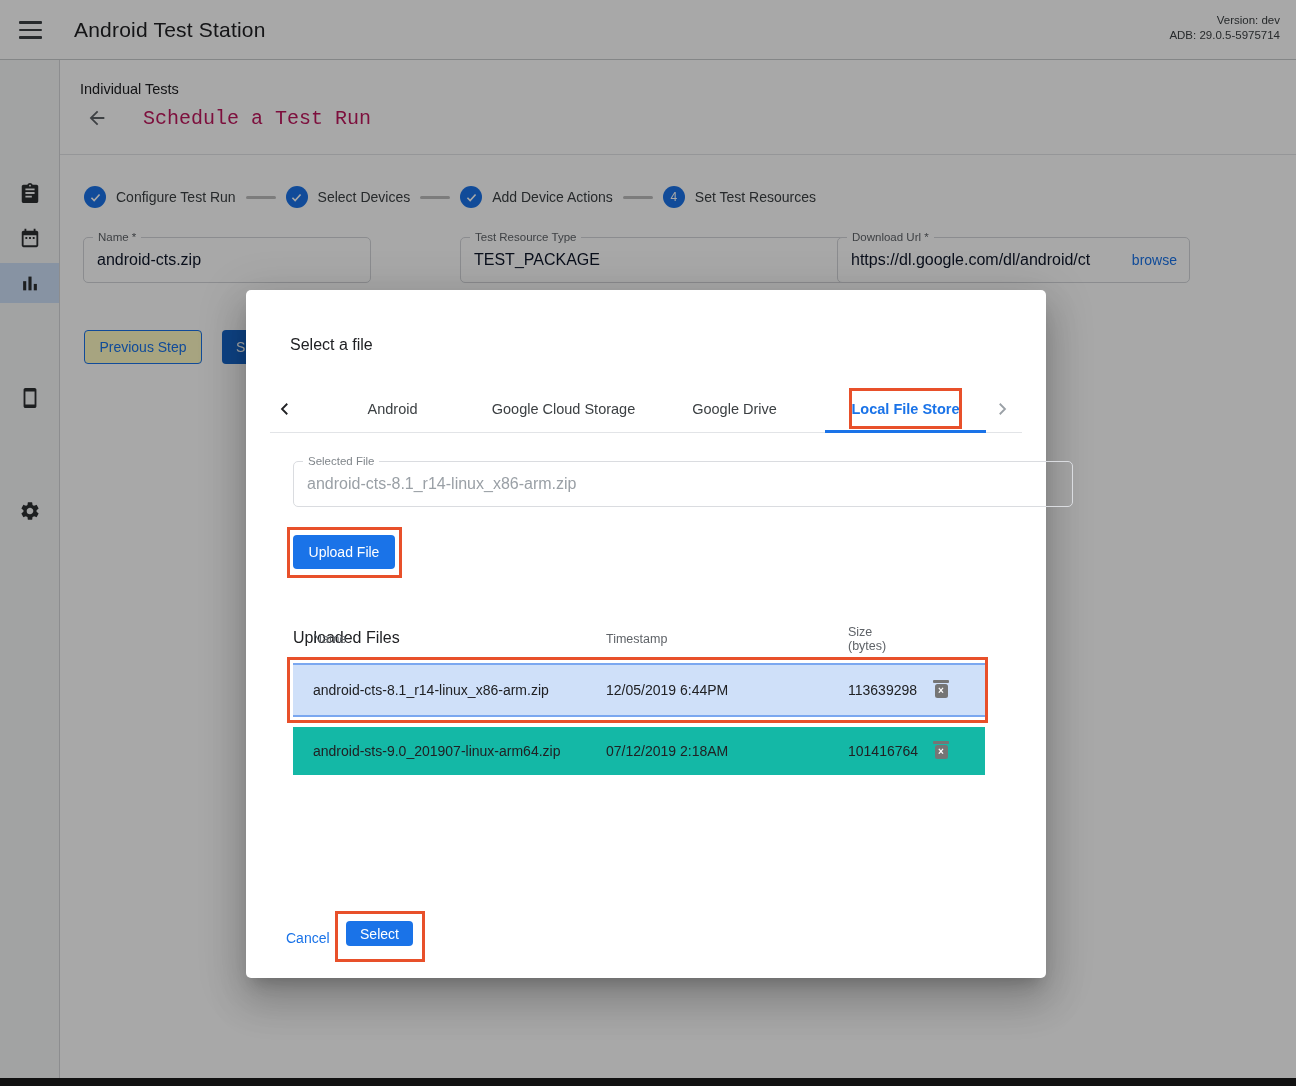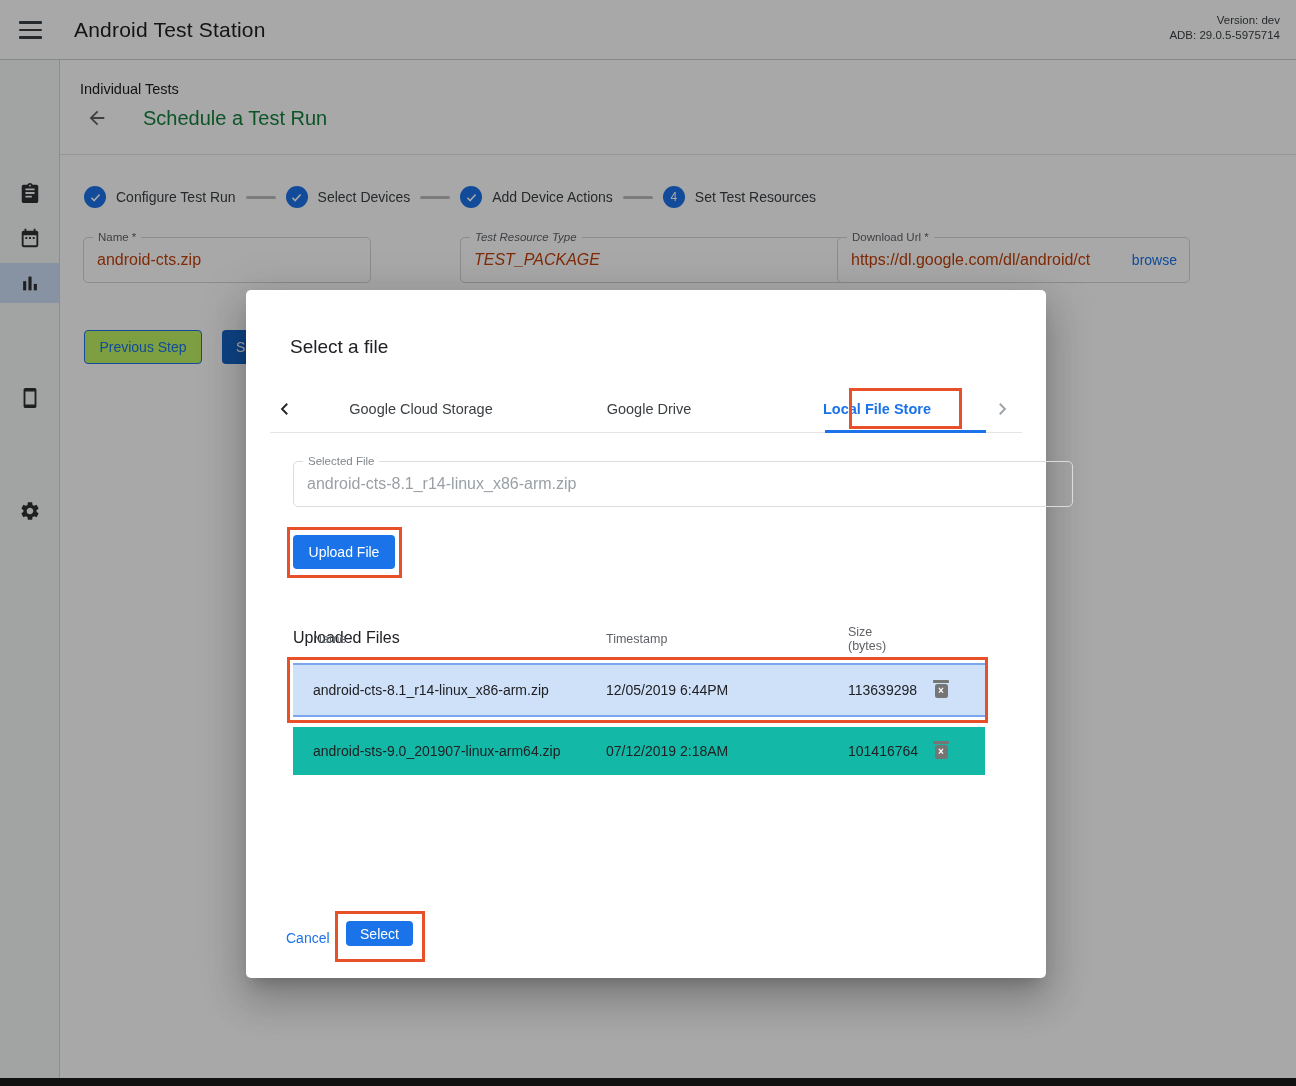--- a/index.html
+++ b/index.html
@@ -18,46 +18,46 @@
   
   .sidebar{position:absolute;left:0;top:60px;width:60px;height:1018px;background:#f6f7f8;border-right:1px solid #d5d7da;box-sizing:border-box;}
   .nav-item{position:absolute;left:0;width:59px;height:40px;display:flex;align-items:center;justify-content:center;cursor:pointer;}
   .nav-item.active{background:#cddff7;}
   .nav-item svg{width:22px;height:22px;fill:#2d2f31;}
 
   
   .breadcrumb{position:absolute;left:80px;top:81px;font-size:14.5px;color:#202124;}
   .back-arrow{position:absolute;left:86px;top:107px;width:22px;height:22px;cursor:pointer;}
   .back-arrow svg{width:22px;height:22px;fill:#5f6368;}
-  .page-title{position:absolute;left:143px;top:107px;font-size:20px;color:#15803d;}
+  .page-title{position:absolute;left:143px;top:107px;font-size:20px;color:#be185d;font-family:Liberation Mono, monospace;}
   .divider-h{position:absolute;left:60px;top:154px;width:1236px;height:1px;background:#e2e4e7;}
 
   .stepper{position:absolute;left:84px;top:186px;display:flex;align-items:center;}
   .step{display:flex;align-items:center;cursor:pointer;}
   .step-circle{width:22px;height:22px;border-radius:50%;background:#1a73e8;color:#fff;display:flex;align-items:center;justify-content:center;margin-right:10px;font-size:12px;flex:none;}
   .step-label{font-size:14px;color:#3c4043;white-space:nowrap;}
   .connector{width:30px;height:3px;background:#bdbdbd;margin:0 10px;border-radius:2px;}
 
   .tfield{position:absolute;height:46px;border:1px solid #d3d5da;border-radius:5px;background:#fff;box-sizing:border-box;}
   .tlabel{position:absolute;top:-7px;left:9px;font-size:11.5px;color:#5f6368;background:#fff;padding:0 5px;white-space:nowrap;}
-  .tvalue{position:absolute;left:13px;top:50%;transform:translateY(-50%);font-size:16px;color:#c2410c;white-space:nowrap;overflow:hidden;}
+  .tvalue{position:absolute;left:13px;top:50%;transform:translateY(-50%);font-size:16px;color:#0f172a;white-space:nowrap;overflow:hidden;}
   .browse-link{position:absolute;right:12px;top:50%;transform:translateY(-50%);font-size:14px;color:#1a73e8;cursor:pointer;}
 
-  .btn-outline{position:absolute;left:84px;top:330px;width:118px;height:34px;border:1px solid #1a73e8;border-radius:4px;color:#1a73e8;font-size:14px;display:flex;align-items:center;justify-content:center;background:#bef264;cursor:pointer;box-sizing:border-box;}
+  .btn-outline{position:absolute;left:84px;top:330px;width:118px;height:34px;border:1px solid #1a73e8;border-radius:4px;color:#1a73e8;font-size:14px;display:flex;align-items:center;justify-content:center;background:#fef9c3;cursor:pointer;box-sizing:border-box;}
   .btn-sliver{position:absolute;left:222px;top:330px;width:27px;height:34px;background:#1667ca;border-radius:4px 0 0 4px;color:#fff;font-size:14px;line-height:34px;padding-left:14px;overflow:hidden;box-sizing:border-box;cursor:pointer;}
 
   .bottom-strip{position:absolute;left:0;top:1078px;width:1296px;height:8px;background:#1b1b1b;}
 
   
   .backdrop{position:absolute;left:0;top:0;width:1296px;height:1086px;background:rgba(0,0,0,.34);z-index:50;}
 
   
   .dialog{position:absolute;left:246px;top:290px;width:800px;height:688px;background:#fff;border-radius:5px;z-index:60;
     box-shadow:0 11px 15px -7px rgba(0,0,0,.2),0 24px 38px 3px rgba(0,0,0,.14),0 9px 46px 8px rgba(0,0,0,.12);}
-  .dlg-title{position:absolute;left:44px;top:46px;font-size:19px;color:#202124;}
+  .dlg-title{position:absolute;left:44px;top:46px;font-size:16px;color:#202124;}
 
   .tabbar{position:absolute;left:0;top:95px;width:800px;height:48px;}
   .tab-chevron{position:absolute;top:13px;width:22px;height:22px;display:flex;align-items:center;justify-content:center;cursor:pointer;}
   .tab-chevron svg{width:18px;height:18px;fill:none;stroke-width:2.4px;}
   .tabs{position:absolute;left:61px;top:0;width:684px;height:48px;display:flex;}
   .tab{flex:1;display:flex;align-items:center;justify-content:center;font-size:14.5px;color:#3c4043;cursor:pointer;white-space:nowrap;}
   .tab.active{color:#1a73e8;font-weight:bold;}
   .tab-underline{position:absolute;left:579px;top:45px;width:161px;height:3px;background:#1a73e8;}
   .tab-divider{position:absolute;left:24px;top:47px;width:752px;height:1px;background:#e2e4e7;}
 
@@ -176,21 +176,21 @@
   <div class="step">
     <div class="step-circle">4</div>
     <div class="step-label">Set Test Resources</div>
   </div>
 </div>
 
 <div class="tfield" style="left:83px;top:237px;width:288px;">
   <div class="tlabel">Name *</div>
   <div class="tvalue">android-cts.zip</div>
 </div>
-<div class="tfield" style="left:460px;top:237px;width:420px;font-style:italic;">
+<div class="tfield" style="left:460px;top:237px;width:420px;">
   <div class="tlabel">Test Resource Type</div>
   <div class="tvalue">TEST_PACKAGE</div>
 </div>
 <div class="tfield" style="left:837px;top:237px;width:353px;">
   <div class="tlabel">Download Url *</div>
   <div class="tvalue" style="width:258px;">https://dl.google.com/dl/android/ct</div>
   <div class="browse-link">browse</div>
 </div>
 
 <div class="btn-outline">Previous Step</div>
@@ -203,20 +203,21 @@
 <div class="dialog">
   <div class="dlg-title">Select a file</div>
 
   <div class="tabbar">
     <div class="tab-chevron" style="left:28px;">
       <svg viewBox="0 0 24 24">
           <path d="M15 5l-7 7 7 7" stroke="#202124" fill="none"></path>
         </svg>
     </div>
     <div class="tabs">
+      <div class="tab">Android</div>
       <div class="tab">Google Cloud Storage</div>
       <div class="tab">Google Drive</div>
       <div class="tab active">Local File Store</div>
     </div>
     <div class="tab-chevron" style="left:745px;">
       <svg viewBox="0 0 24 24">
           <path d="M9 5l7 7-7 7" stroke="#9aa0a6" fill="none"></path>
         </svg>
     </div>
     <div class="tab-divider"></div>

